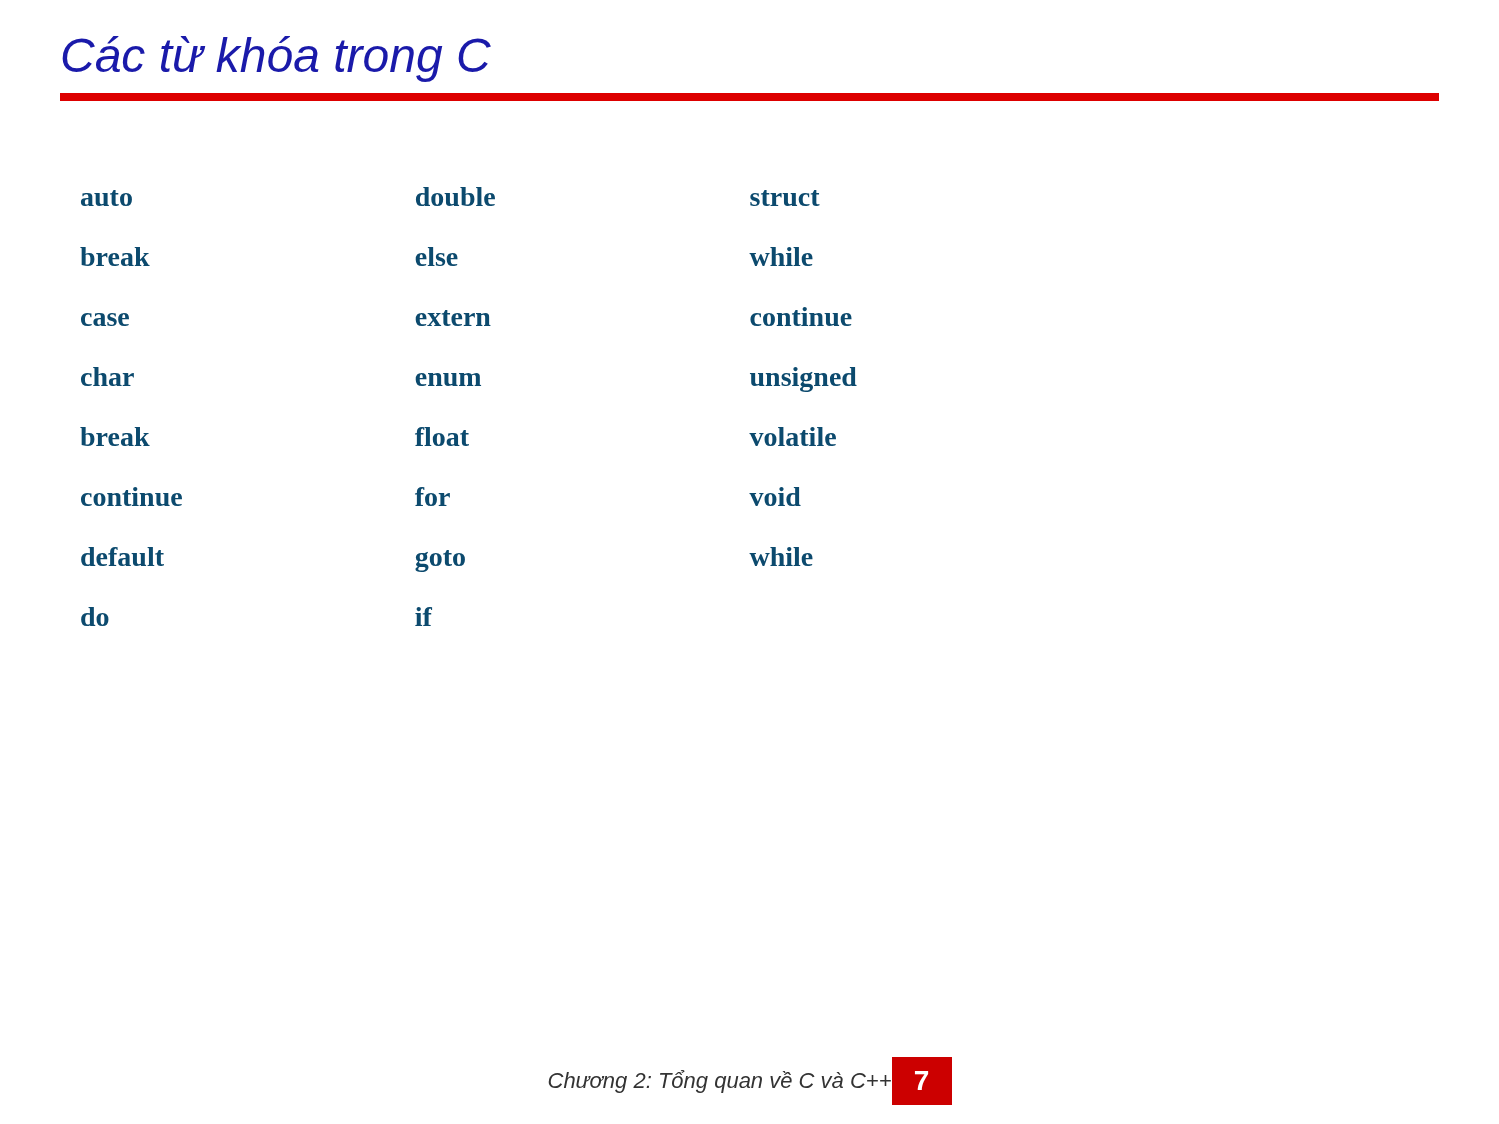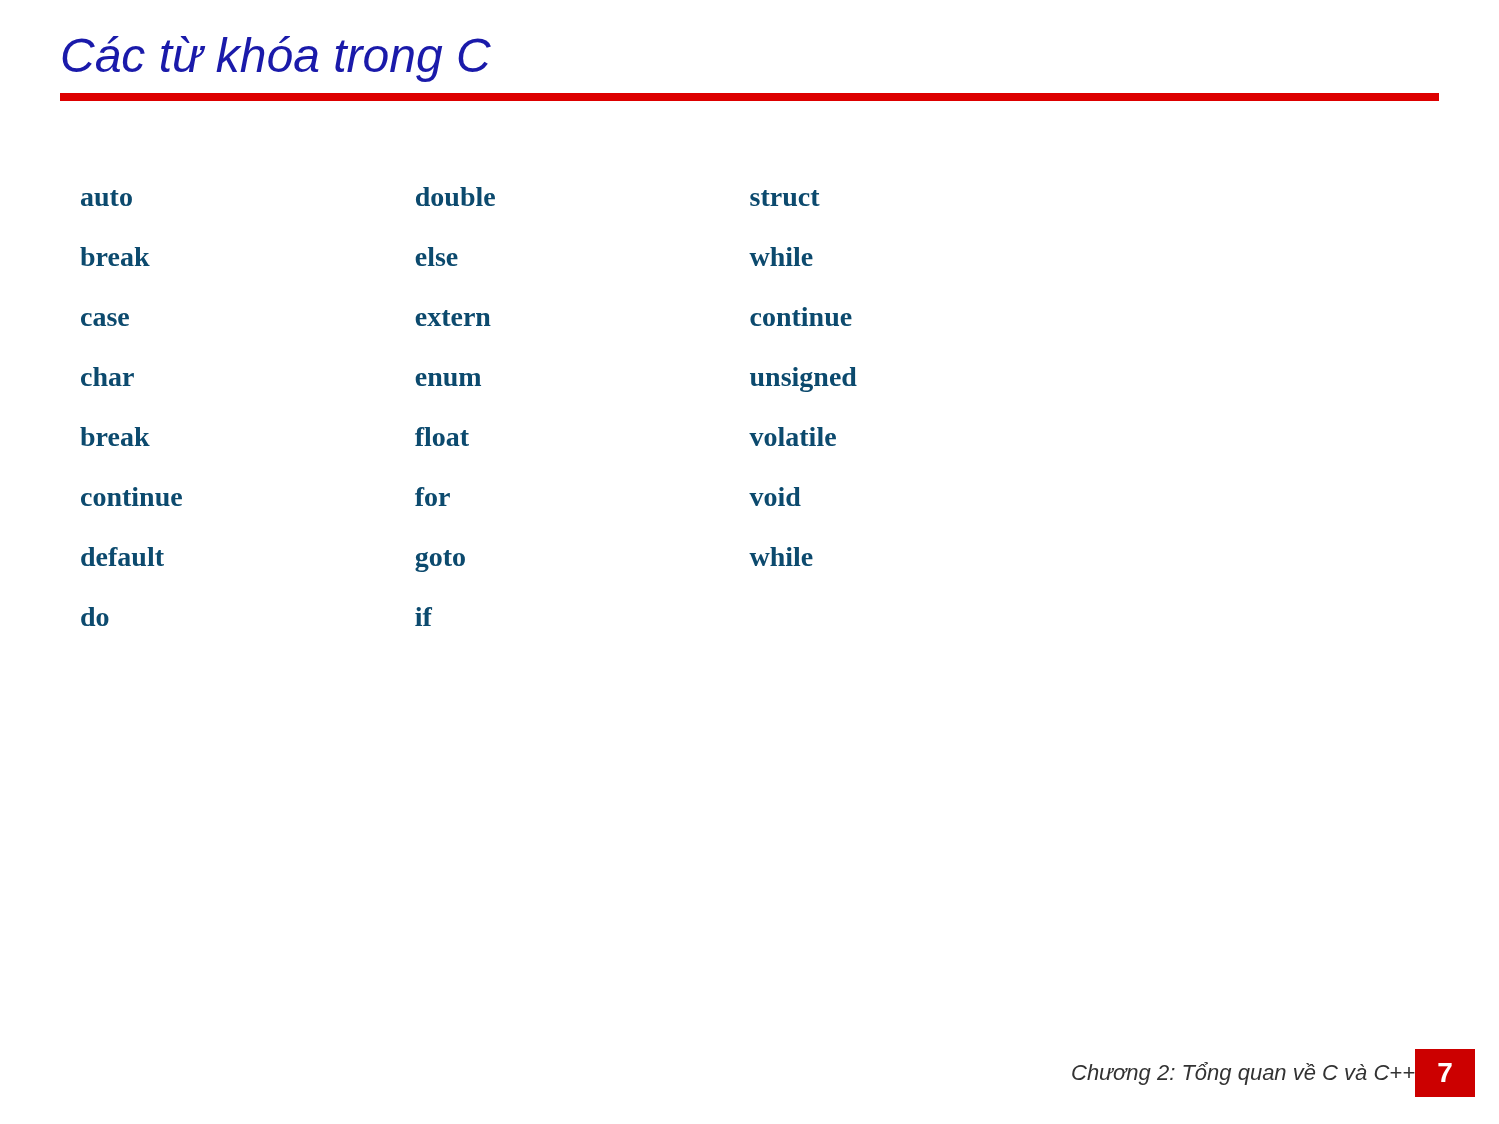--- a/index.html
+++ b/index.html
@@ -59,26 +59,26 @@
 
     .keyword {
       font-size: 28px;
       font-weight: 800;
       color: #0c4a6e;
       font-family: Liberation Serif, serif;
     }
 
     .footer {
       position: absolute;
-      bottom: 12px;
+      bottom: 4px;
       left: 0;
       right: 0;
       display: flex;
       align-items: center;
-      justify-content: flex-end;
+      justify-content: center;
       padding: 15px 24px;
     }
 
     .footer-text {
       font-size: 22px;
       color: #333333;
       font-style: italic;
     }
 
     .page-number-box {

